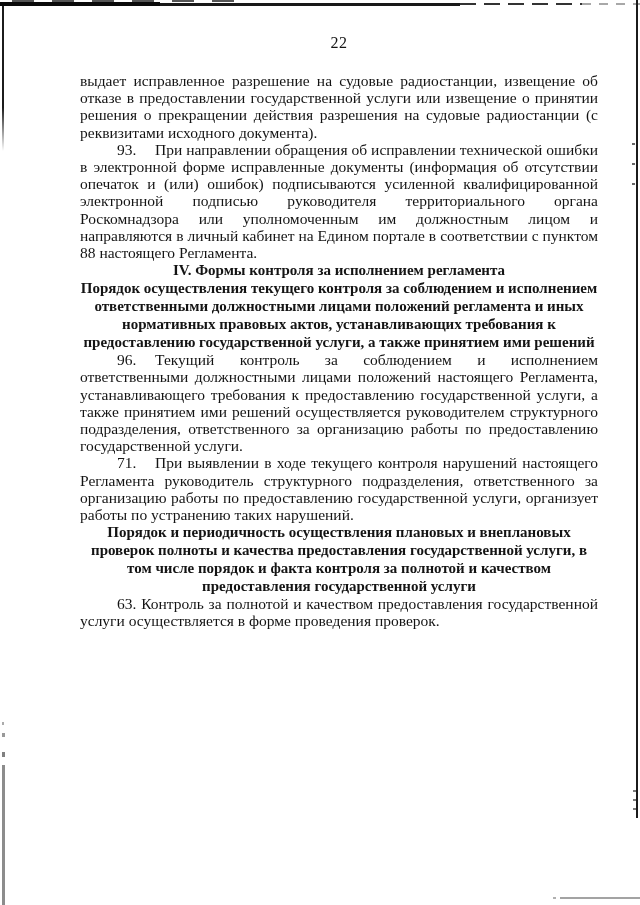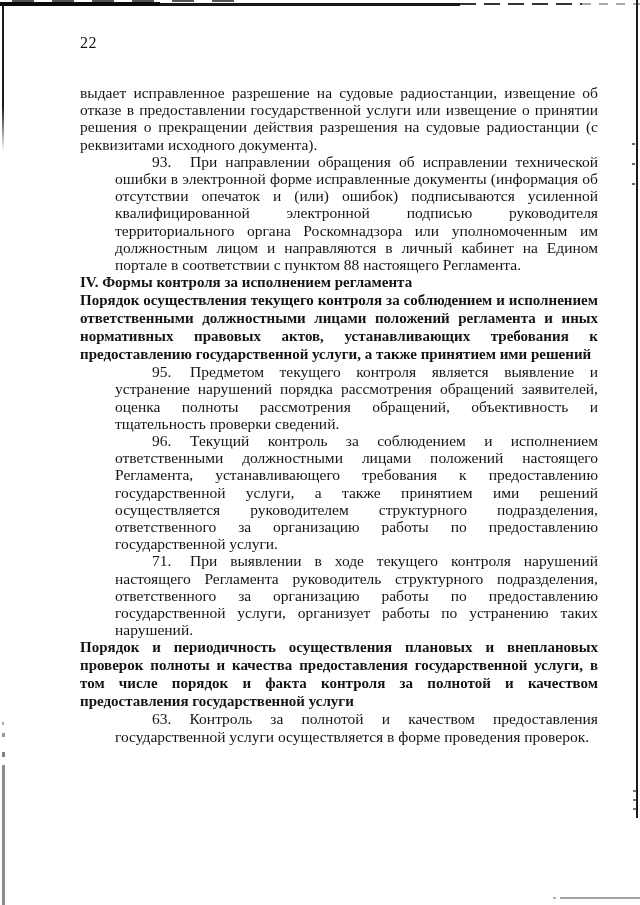--- a/index.html
+++ b/index.html
@@ -43,32 +43,32 @@
   .speck-1 { left: 2px; top: 722px; width: 2px; height: 3px; background: #ababab; }
   .speck-2 { left: 2px; top: 733px; width: 3px; height: 4px; background: #999; }
   .speck-3 { left: 2px; top: 752px; width: 3px; height: 5px; background: #808080; }
 
   .edge-bottom-right { left: 560px; top: 897px; width: 80px; height: 2px; background: #a3a3a3; }
   .edge-bottom-dot { left: 553px; top: 897px; width: 3px; height: 2px; background: #b0b0b0; }
 
   
   .page-number {
     position: absolute; top: 34px; left: 80px; width: 518px;
-    font-size: 16px; letter-spacing: 0.5px;
+    text-align: center; font-size: 16px; letter-spacing: 0.5px;
   }
   .doc-body {
-    position: absolute; top: 84px; left: 80px; width: 518px;
+    position: absolute; top: 72px; left: 80px; width: 518px;
     font-size: 15.5px; line-height: 17.2px;
     text-align: justify;
   }
   p.para { margin: 0; }
-  p.numbered { text-indent: 37px; margin-left: 35px; }
+  p.numbered { text-indent: 37px; }
   .pnum { display: inline-block; min-width: 38px; text-indent: 0; }
   .heading {
-    font-weight: bold; text-indent: 0;
+    font-weight: bold; text-align: center; text-indent: 0;
     font-size: 15px; line-height: 18px;
   }
   .heading-section { margin: 16px 0 20px 0; }
   .heading-sub1    { margin: 0 0 20px 0; }
   .heading-sub2    { margin: 20px 0 14px 0; }
 </style>
 </head>
 <body>
 
 <div class="page">
@@ -99,21 +99,20 @@
 
     <p class="para">выдает исправленное разрешение на судовые радиостанции, извещение об отказе в предоставлении государственной услуги или извещение о принятии решения о прекращении действия разрешения на судовые радиостанции (с реквизитами исходного документа).</p>
 
     <p class="para numbered"><span class="pnum">93.</span><span>При направлении обращения об исправлении технической ошибки в электронной форме исправленные документы (информация об отсутствии опечаток и (или) ошибок) подписываются усиленной квалифицированной электронной подписью руководителя территориального органа Роскомнадзора или уполномоченным им должностным лицом и направляются в личный кабинет на Едином портале в соответствии с пунктом 88 настоящего Регламента.</span></p>
 
 
     <p class="para heading heading-section">IV. Формы контроля за исполнением регламента</p>
 
     <p class="para heading heading-sub1">Порядок осуществления текущего контроля за соблюдением и исполнением ответственными должностными лицами положений регламента и иных нормативных правовых актов, устанавливающих требования к предоставлению государственной услуги, а также принятием ими решений</p>
 
-    <p class="para numbered"><span class="pnum">95.</span><span>Предметом текущего контроля является выявление и устранение нарушений порядка рассмотрения обращений заявителей, оценка полноты рассмотрения обращений, объективность и тщательность проверки сведений.</span></p>
 
     <p class="para numbered"><span class="pnum">96.</span><span>Текущий контроль за соблюдением и исполнением ответственными должностными лицами положений настоящего Регламента, устанавливающего требования к предоставлению государственной услуги, а также принятием ими решений осуществляется руководителем структурного подразделения, ответственного за организацию работы по предоставлению государственной услуги.</span></p>
 
     <p class="para numbered"><span class="pnum">71.</span><span>При выявлении в ходе текущего контроля нарушений настоящего Регламента руководитель структурного подразделения, ответственного за организацию работы по предоставлению государственной услуги, организует работы по устранению таких нарушений.</span></p>
 
     <p class="para heading heading-sub2">Порядок и периодичность осуществления плановых и внеплановых проверок полноты и качества предоставления государственной услуги, в том числе порядок и факта контроля за полнотой и качеством предоставления государственной услуги</p>
 
     <p class="para numbered">63. Контроль за полнотой и качеством предоставления государственной услуги осуществляется в форме проведения проверок.</p>
 
   </div>

